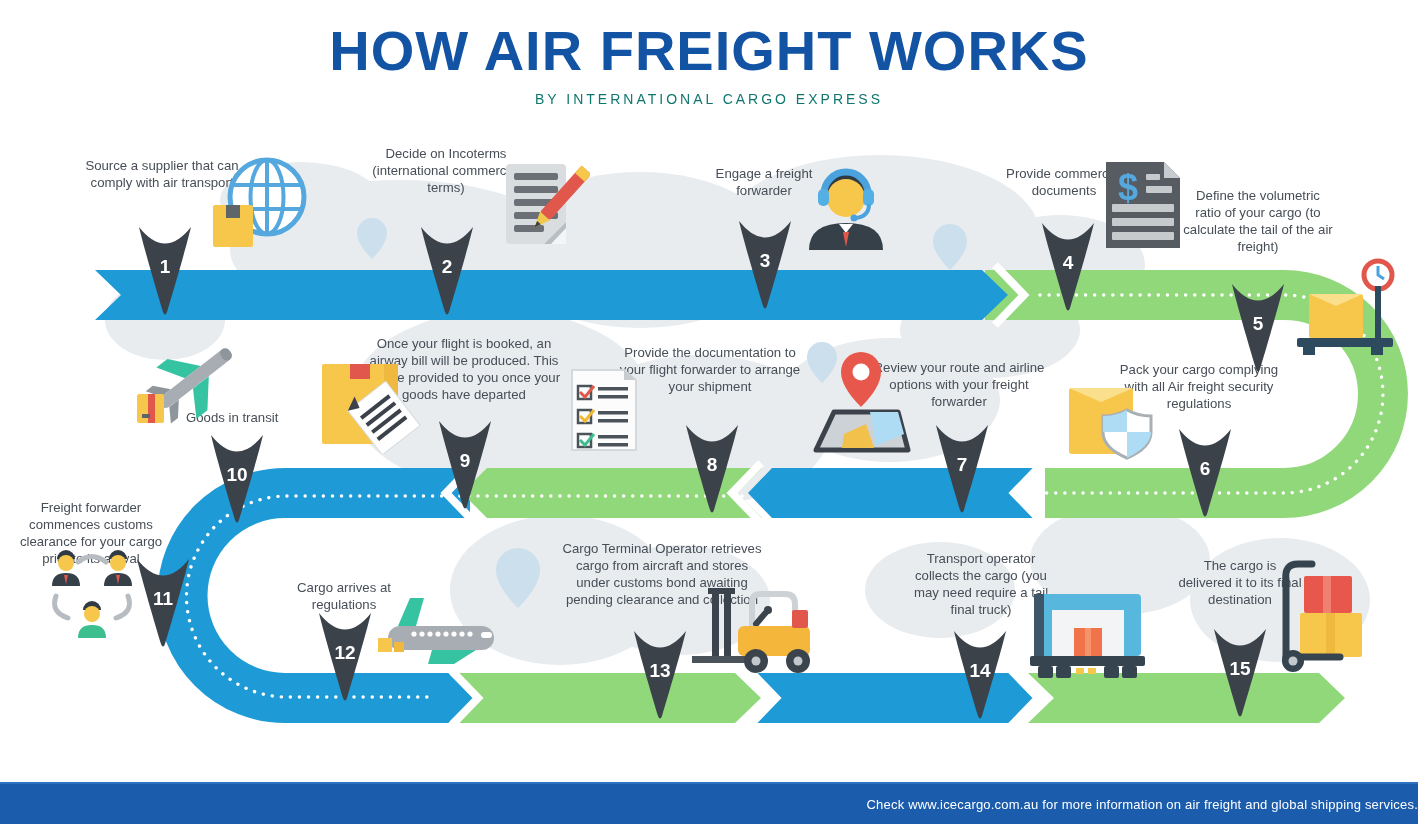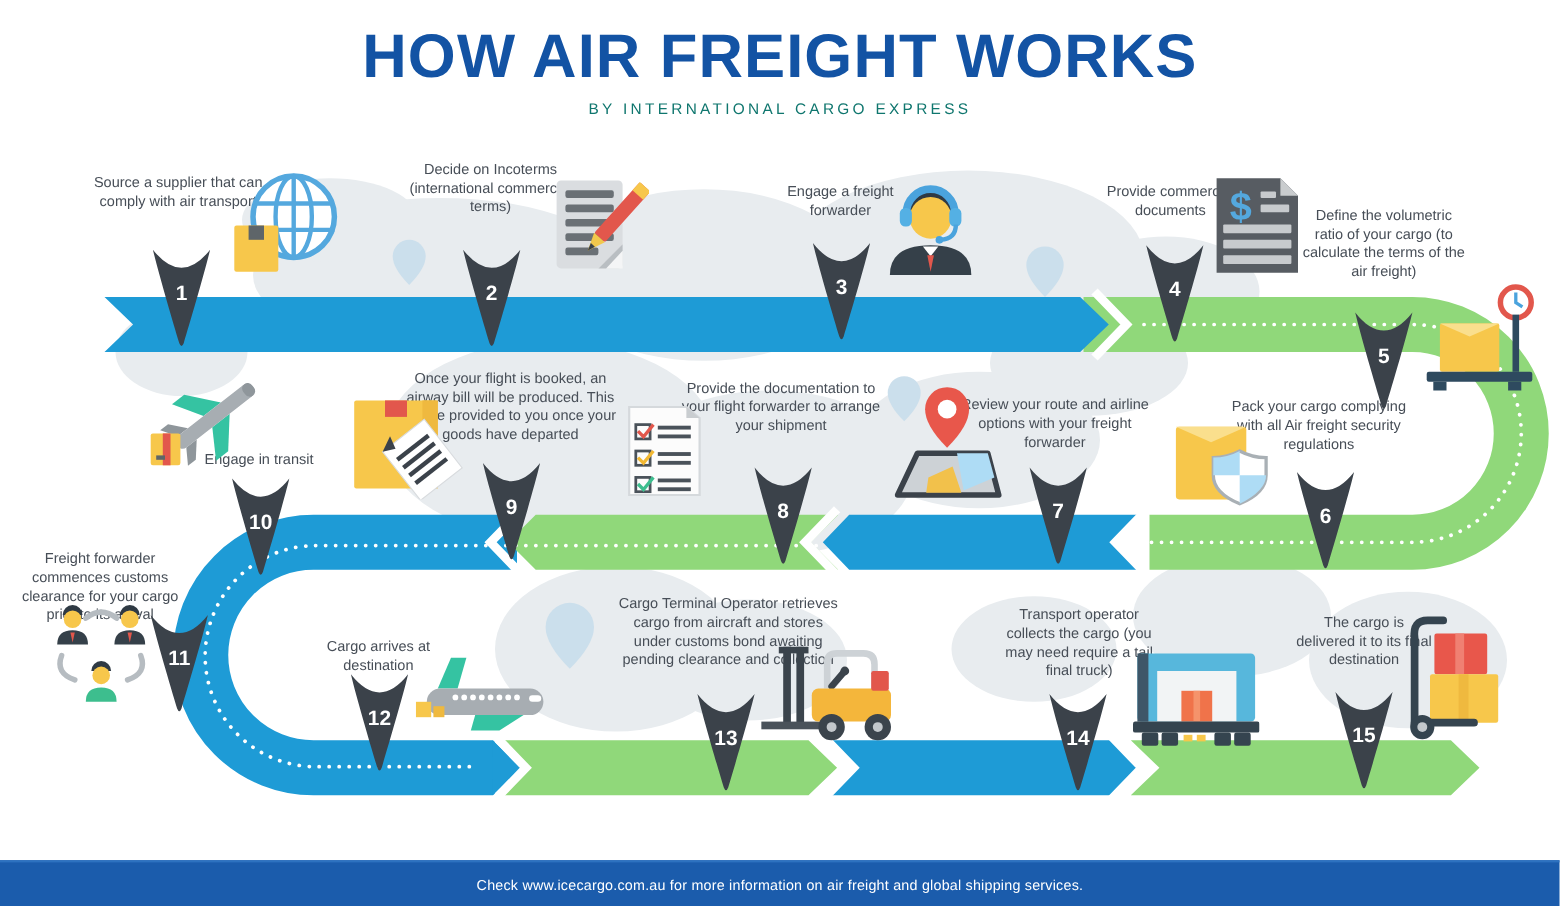--- a/index.html
+++ b/index.html
@@ -7,21 +7,21 @@
          font-family:"Liberation Sans", sans-serif;}
   .hdr{position:absolute;left:0;top:22px;width:100%;text-align:center;z-index:5;}
   .title{font-size:56px;font-weight:bold;color:#1353A4;letter-spacing:1px;line-height:1.05;}
   .subtitle{margin-top:10px;font-size:14px;color:#0f766e;letter-spacing:3px;}
   svg.flow{position:absolute;left:0;top:0;z-index:1;}
   .step-label{position:absolute;z-index:6;font-size:13.2px;line-height:1.28;color:#474E57;
               text-align:center;font-weight:400;}
   .marker{position:absolute;z-index:7;width:56px;height:92px;}
   .icon{position:absolute;z-index:6;}
   .footer{position:absolute;left:0;bottom:0;width:100%;height:40px;background:#1B5CAC;
-          border-top:2px solid #2D72C0;z-index:8;display:flex;align-items:center;justify-content:center;}
+          border-top:2px solid #2D72C0;z-index:8;display:flex;align-items:center;justify-content:flex-end;}
   .footer-text{color:#ffffff;font-size:13px;letter-spacing:.2px;}
 </style>
 </head>
 <body>
 
 <div class="stage">
 
   <div class="hdr">
     <div class="title">HOW AIR FREIGHT WORKS</div>
     <div class="subtitle">BY INTERNATIONAL CARGO EXPRESS</div>
@@ -83,28 +83,28 @@
     <g stroke="#ffffff" stroke-width="3.4" fill="none" stroke-linecap="round" stroke-dasharray="0.1 9">
       <path d="M1040 295 H1284 A99 99 0 0 1 1284 493 H1045"></path>
       <path d="M742 496 H287 A100 100 0 0 0 287 697 H430"></path>
     </g>
   </svg>
 
   <div class="step-label" style="left:78px;top:158px;width:168px;">Source a supplier that can comply with air transport</div>
   <div class="step-label" style="left:370px;top:146px;width:152px;">Decide on Incoterms (international commercial terms)</div>
   <div class="step-label" style="left:705px;top:166px;width:118px;">Engage a freight forwarder</div>
   <div class="step-label" style="left:1002px;top:166px;width:124px;">Provide commercial documents</div>
-  <div class="step-label" style="left:1182px;top:188px;width:152px;">Define the volumetric ratio of your cargo (to calculate the terms of the air freight)</div>
+  <div class="step-label" style="left:1182px;top:188px;width:152px;">Define the volumetric ratio of your cargo (to calculate the tail of the air freight)</div>
   <div class="step-label" style="left:1110px;top:362px;width:178px;">Pack your cargo complying with all Air freight security regulations</div>
   <div class="step-label" style="left:872px;top:360px;width:174px;">Review your route and airline options with your freight forwarder</div>
   <div class="step-label" style="left:618px;top:345px;width:184px;">Provide the documentation to your flight forwarder to arrange your shipment</div>
   <div class="step-label" style="left:366px;top:336px;width:196px;">Once your flight is booked, an airway bill will be produced. This will be provided to you once your goods have departed</div>
-  <div class="step-label" style="left:186px;top:410px;width:104px;text-align:left;">Engage in transit</div>
+  <div class="step-label" style="left:186px;top:410px;width:104px;text-align:left;">Goods in transit</div>
   <div class="step-label" style="left:8px;top:500px;width:166px;">Freight forwarder commences customs clearance for your cargo prior to its arrival</div>
-  <div class="step-label" style="left:284px;top:580px;width:120px;">Cargo arrives at destination</div>
+  <div class="step-label" style="left:284px;top:580px;width:120px;">Cargo arrives at regulations</div>
   <div class="step-label" style="left:562px;top:541px;width:200px;">Cargo Terminal Operator retrieves cargo from aircraft and stores under customs bond awaiting pending clearance and collection</div>
   <div class="step-label" style="left:903px;top:551px;width:156px;">Transport operator collects the cargo (you may need require a tail final truck)</div>
   <div class="step-label" style="left:1178px;top:558px;width:124px;">The cargo is delivered it to its final destination</div>
 
   <svg class="marker" style="left:137px;top:226px;" viewBox="0 0 56 92">
       <path d="M2 1 Q28 34 54 1 C49 22 36 66 30 86 Q28 91 26 86 C20 66 7 22 2 1 Z" fill="#3B424A"></path>
       <text x="28" y="47" text-anchor="middle" font-size="19" font-weight="bold" fill="#fff">1</text>
     </svg>
   <svg class="marker" style="left:419px;top:226px;" viewBox="0 0 56 92">
       <path d="M2 1 Q28 34 54 1 C49 22 36 66 30 86 Q28 91 26 86 C20 66 7 22 2 1 Z" fill="#3B424A"></path>

